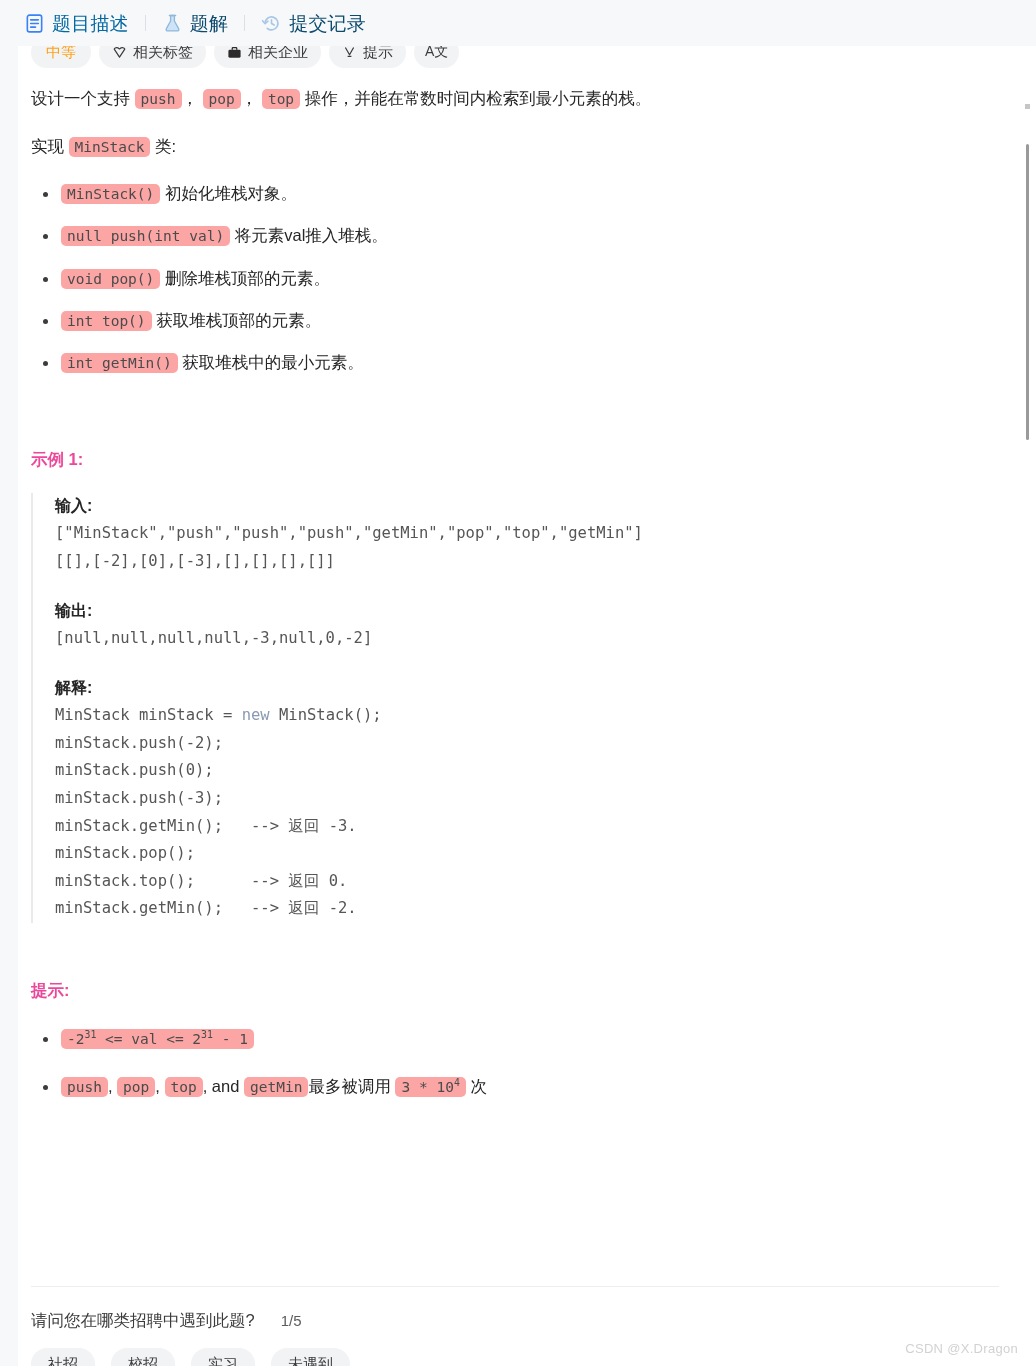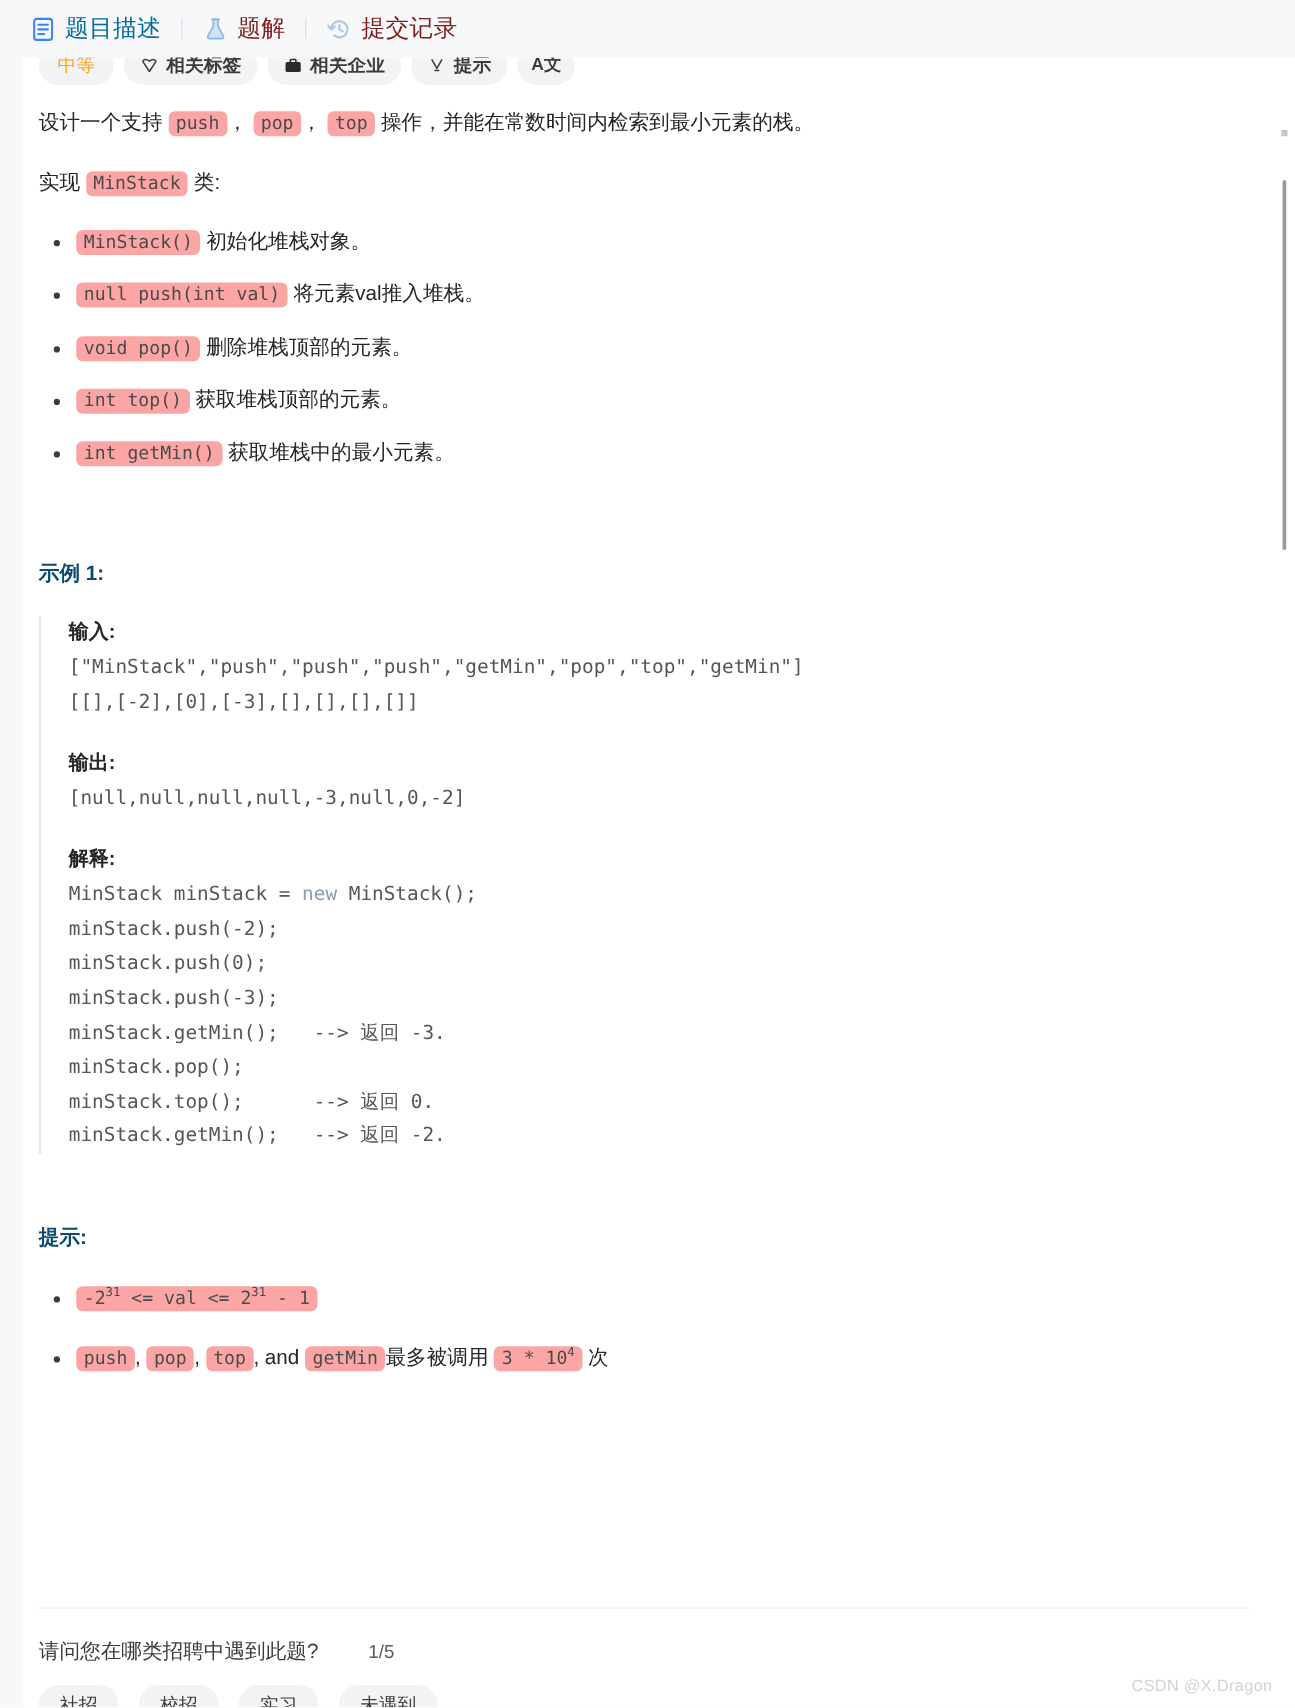--- a/index.html
+++ b/index.html
@@ -41,21 +41,21 @@
     height: 46px;
     padding: 0 2px;
     cursor: pointer;
   }
   .tab .tlabel {
     font-size: 19px;
     letter-spacing: .2px;
     line-height: 1;
   }
   .tab.active .tlabel { color: #0369a1; }
-  .tab.inactive .tlabel { color: #7f1d1d; }
+  .tab.inactive .tlabel { color: #0c4a6e; }
   .tab-sep {
     width: 1px;
     height: 16px;
     background: #dcdfe6;
     margin: 0 14px;
   }
   .tico { width: 21px; height: 21px; display: block; flex: none; }
 
   
   .card {
@@ -84,21 +84,20 @@
     align-items: center;
     gap: 6px;
     height: 31px;
     padding: 0 13px;
     border-radius: 16px;
     background: #f2f3f5;
     font-size: 15px;
     color: #3c3c3c;
     white-space: nowrap;
     cursor: pointer;
-    font-weight: bold;
   }
   .pill.difficulty { color: #ffa116; font-weight: 400; padding: 0 15px; }
   .pill .pico { width: 15px; height: 15px; display: block; flex: none; }
   .pill.iconly { padding: 0 11px; font-size: 14px; color: #3c3c3c; }
 
   
   .body {
     position: absolute;
     left: 13px;
     top: 46px;
@@ -139,21 +138,21 @@
     width: 5px; height: 5px;
     border-radius: 50%;
     background: #3c3c3c;
   }
 
   .spacer-lg { height: 56px; }
 
   h3.sec {
     font-size: 16.5px;
     font-weight: bold;
-    color: #0c4a6e;
+    color: #ec4899;
     margin: 0 0 22px 0;
     line-height: 1.4;
   }
 
   
   .example {
     border-left: 2px solid #eaeaea;
     padding-left: 22px;
     margin: 0;
   }
@@ -210,21 +209,21 @@
   }
   .survey {
     position: absolute;
     left: 13px;
     top: 1272px;
     width: 968px;
   }
   .survey-q {
     display: flex;
     align-items: baseline;
-    gap: 40px;
+    gap: 26px;
     font-size: 16.5px;
     color: #3c3c3c;
   }
   .survey-count { font-size: 15px; color: #5c5c5c; }
   .survey-opts {
     display: flex;
     gap: 16px;
     margin-top: 16px;
   }
   .opt {

